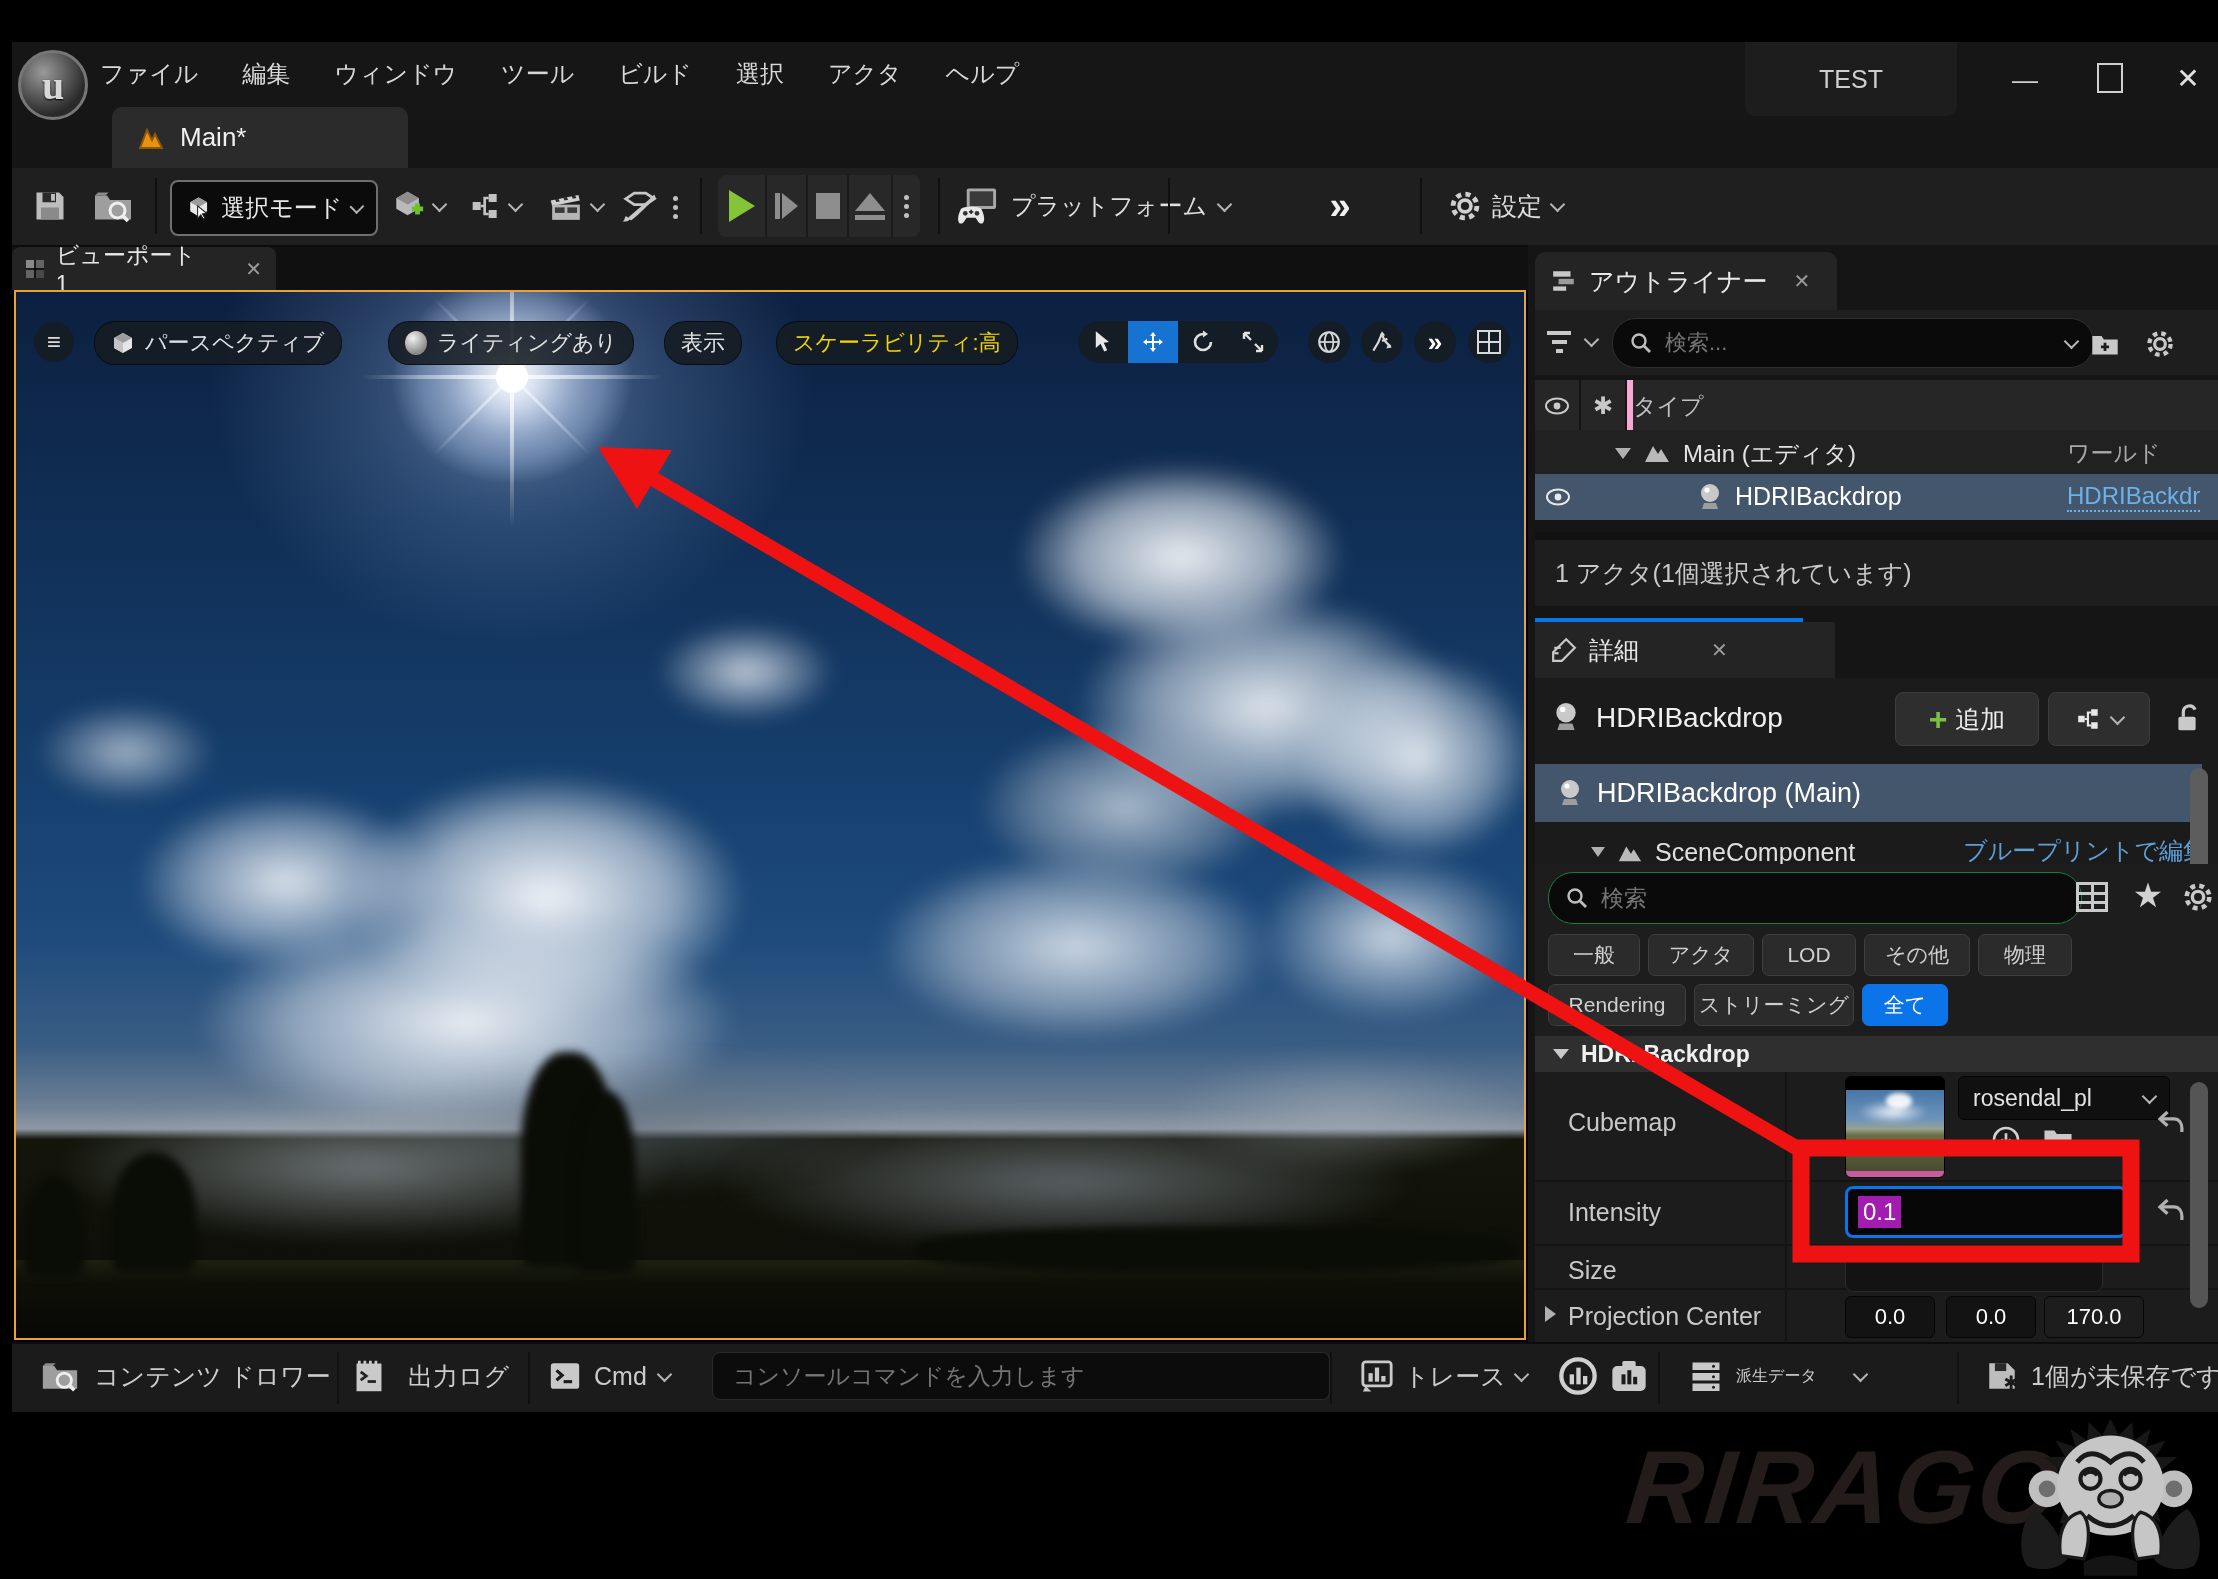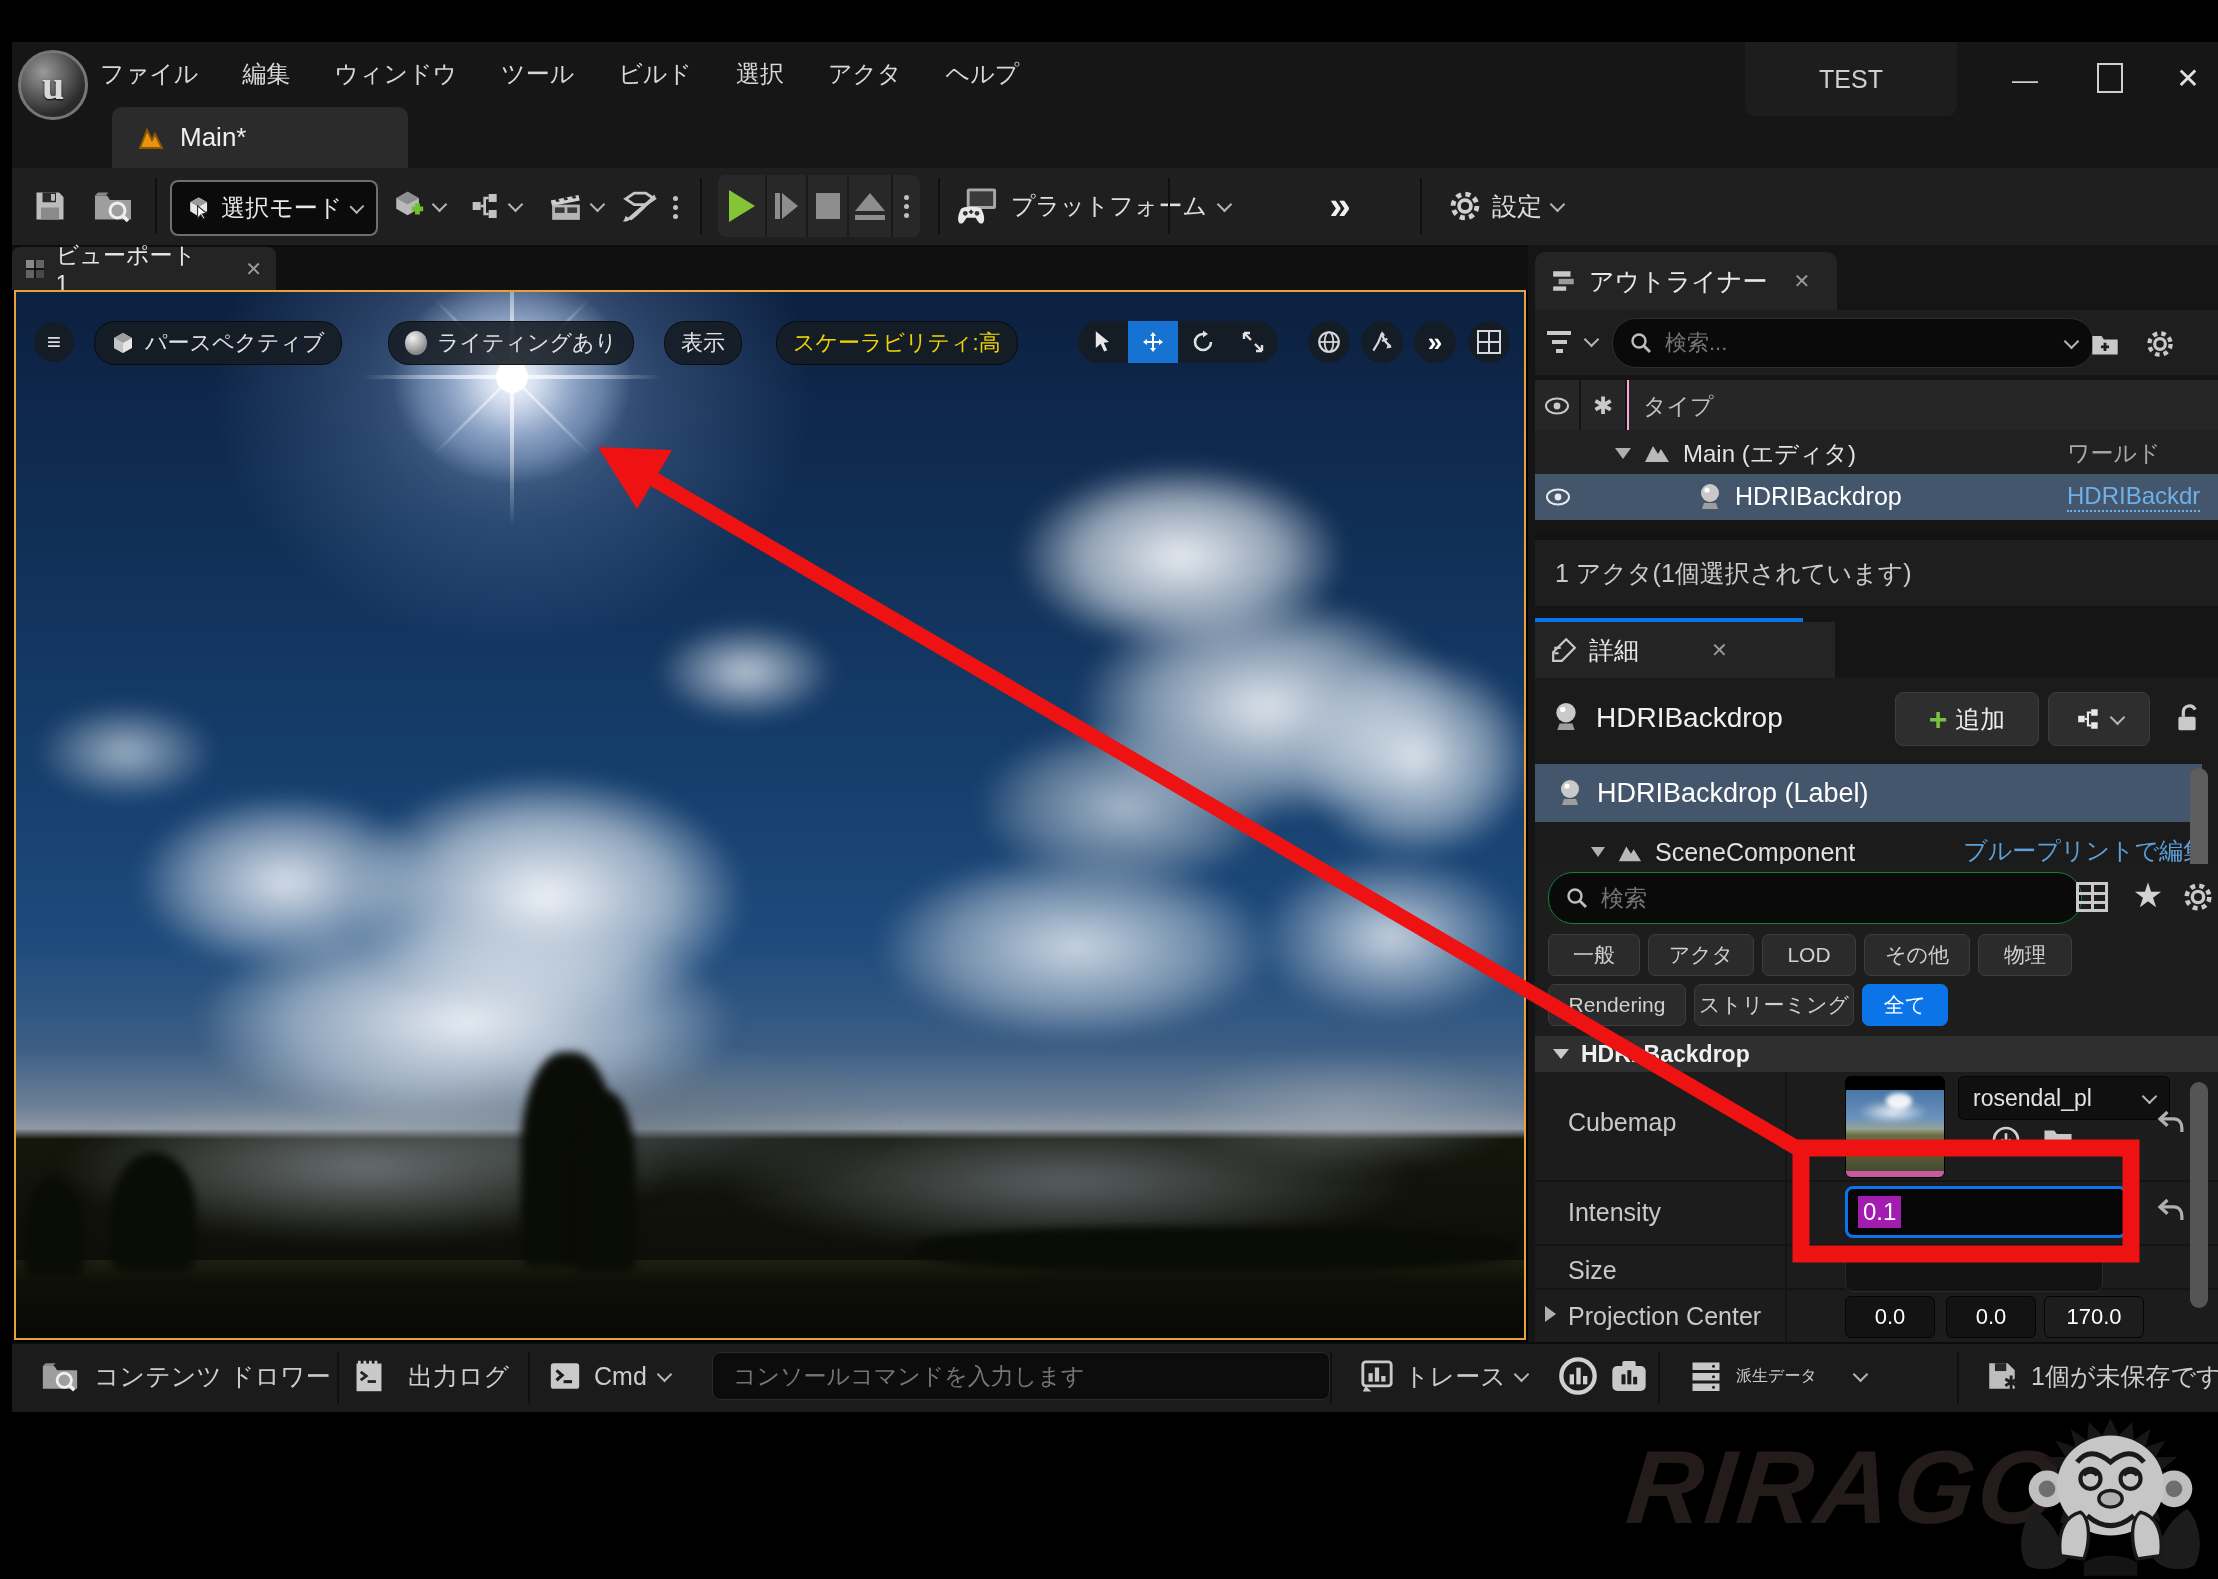--- a/index.html
+++ b/index.html
@@ -365,21 +365,21 @@
   <div class="abs row" style="left:1535px;top:378px;width:683px;height:52px;background:#262626;border-top:2px solid #141414;">
     <div class="tbtn" style="width:44px;height:100%;border-right:2px solid #141414;">
       <svg width="26" height="18" viewBox="0 0 26 18">
         <ellipse cx="13" cy="9" rx="11" ry="7.5" fill="none" stroke="#c9c9c9" stroke-width="2"></ellipse>
         <circle cx="13" cy="9" r="3.4" fill="#c9c9c9"></circle>
       </svg>
     </div>
     <div class="tbtn" style="width:44px;height:100%;border-right:2px solid #141414;font-size:24px;color:#c9c9c9;">
       <span>✱</span>
     </div>
-    <div class="row" style="width:155px;height:100%;border-left:2px solid #f9a8d4;padding-left:14px;">
+    <div class="row" style="width:155px;height:100%;border-left:6px solid #f9a8d4;">
       <span style="font-size:23px;color:#c0c0c0;">タイプ</span>
     </div>
   </div>
 
   <div class="abs row" style="left:1535px;top:430px;width:683px;height:44px;background:#212121;">
     <span class="abs" style="left:80px;top:18px;width:0;height:0;border-top:11px solid #b0b0b0;border-left:8px solid transparent;border-right:8px solid transparent;"></span>
     <svg class="abs" style="left:108px;top:10px;" width="28" height="24" viewBox="0 0 28 24">
       <path d="M2 22 L10 6 L15 14 L18 9 L26 22 Z" fill="#b9b9b9"></path>
     </svg>
     <span class="abs" style="left:148px;top:8px;font-size:24px;color:#e2e2e2;">Main (エディタ)</span>
@@ -442,21 +442,21 @@
     </svg>
   </div>
 
   <div class="abs" style="left:1535px;top:760px;width:683px;height:104px;background:#1b1b1b;overflow:hidden;">
     <div class="row" style="position:absolute;left:0;top:4px;width:645px;height:58px;background:#44566c;padding-left:22px;gap:14px;">
       <svg width="26" height="30" viewBox="0 0 26 30">
         <circle cx="13" cy="11" r="9" fill="#c9c9c9"></circle>
           <circle cx="10" cy="8" r="2.6" fill="#fff"></circle>
         <path d="M7 21 L19 21 L21 27 L5 27 Z" fill="#9d9d9d"></path>
       </svg>
-      <span style="font-size:27px;color:#fff;">HDRIBackdrop (Label)</span>
+      <span style="font-size:27px;color:#fff;">HDRIBackdrop (Main)</span>
     </div>
     <div class="row" style="position:absolute;left:0;top:66px;width:683px;height:52px;padding-left:56px;gap:12px;">
       <span style="width:0;height:0;border-top:10px solid #b0b0b0;border-left:7px solid transparent;border-right:7px solid transparent;"></span>
       <svg width="26" height="24" viewBox="0 0 28 24">
         <path d="M2 22 L10 6 L15 14 L18 9 L26 22 Z" fill="#b9b9b9"></path>
       </svg>
       <span style="font-size:25px;color:#e0e0e0;">SceneComponent</span>
       <span style="font-size:24px;color:#5e9fd8;border-bottom:2px dotted #5e9fd8;margin-left:96px;white-space:nowrap;">ブループリントで編集</span>
     </div>
   </div>

